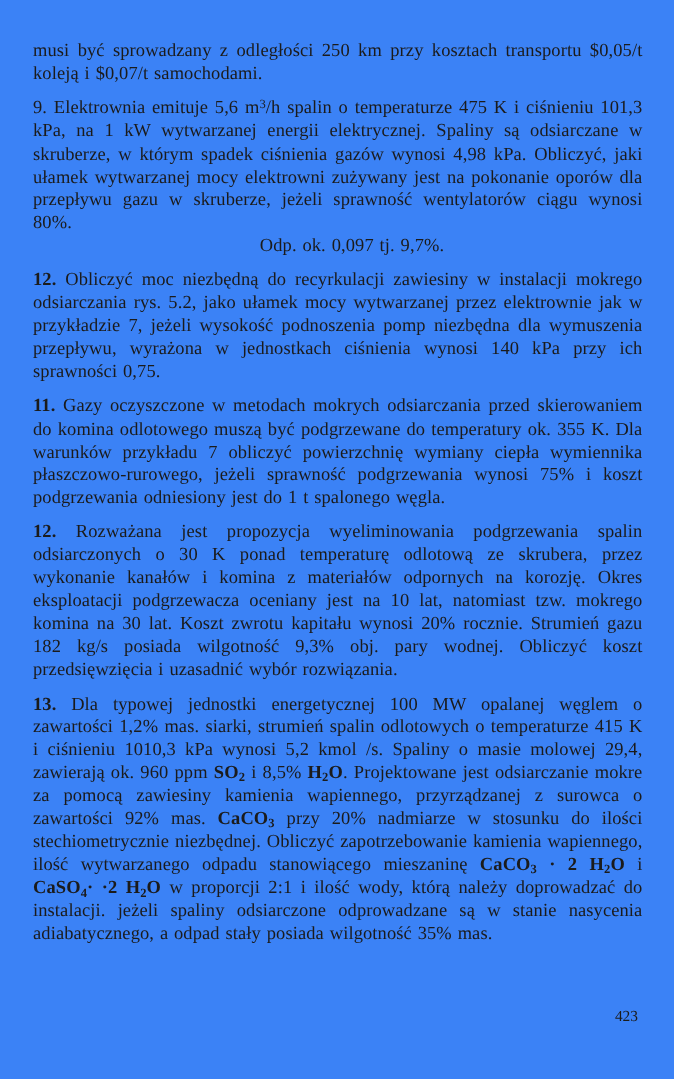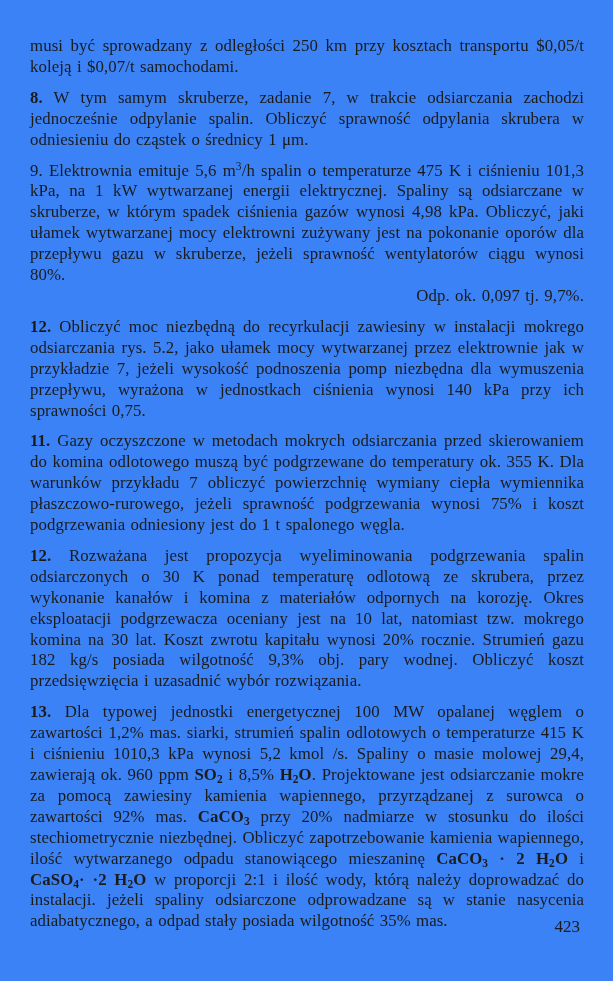--- a/index.html
+++ b/index.html
@@ -31,44 +31,43 @@
     text-align: justify;
     font-size: 16.8px;
     line-height: 20.9px;
     letter-spacing: 0.1px;
     word-spacing: 1px;
   }
   p.para:first-child { margin-top: 0; }
   p.para.tight { margin-top: 0; }
   p.para.indent {
     text-indent: 26px;
-    text-align: right;
+    text-align: center;
   }
   .bold { font-weight: bold; }
   sub, sup {
     line-height: 0;
     font-size: 0.68em;
   }
   sub { vertical-align: baseline; position: relative; top: 0.28em; }
   sup { vertical-align: baseline; position: relative; top: -0.45em; }
   .page-number {
     position: absolute;
     top: 917px;
     right: 33px;
-    font-size: 17px;
+    font-size: 14px;
     color: #1b1b1b;
   }
 </style>
 </head>
 <body>
 
 <div class="book-page">
   <div class="content">
       <p class="para"><span>musi być sprowadzany z odległości 250 km przy kosztach transportu $0,05/t koleją i $0,07/t samochodami.</span></p>
-      <p class="para"><span class="bold">8.</span><span> W tym samym skruberze, zadanie 7, w trakcie odsiarczania zachodzi jednocześnie odpylanie spalin. Obliczyć sprawność odpylania skrubera w odniesieniu do cząstek o średnicy 1 μm.</span></p>
       <p class="para"><span>9. Elektrownia emituje 5,6 m</span><sup>3</sup><span>/h spalin o temperaturze 475 K i ciśnieniu 101,3 kPa, na 1 kW wytwarzanej energii elektrycznej. Spaliny są odsiarczane w skruberze, w którym spadek ciśnienia gazów wynosi 4,98 kPa. Obliczyć, jaki ułamek wytwarzanej mocy elektrowni zużywany jest na pokonanie oporów dla przepływu gazu w skruberze, jeżeli sprawność wentylatorów ciągu wynosi 80%.</span></p>
       <p class="para tight indent"><span>Odp. ok. 0,097 tj. 9,7%.</span></p>
       <p class="para"><span class="bold">12.</span><span> Obliczyć moc niezbędną do recyrkulacji zawiesiny w instalacji mokrego odsiarczania rys. 5.2, jako ułamek mocy wytwarzanej przez elektrownie jak w przykładzie 7, jeżeli wysokość podnoszenia pomp niezbędna dla wymuszenia przepływu, wyrażona w jednostkach ciśnienia wynosi 140 kPa przy ich sprawności 0,75.</span></p>
       <p class="para"><span class="bold">11.</span><span> Gazy oczyszczone w metodach mokrych odsiarczania przed skierowaniem do komina odlotowego muszą być podgrzewane do temperatury ok. 355 K. Dla warunków przykładu 7 obliczyć powierzchnię wymiany ciepła wymiennika płaszczowo-rurowego, jeżeli sprawność podgrzewania wynosi 75% i koszt podgrzewania odniesiony jest do 1 t spalonego węgla.</span></p>
       <p class="para"><span class="bold">12.</span><span> Rozważana jest propozycja wyeliminowania podgrzewania spalin odsiarczonych o 30 K ponad temperaturę odlotową ze skrubera, przez wykonanie kanałów i komina z materiałów odpornych na korozję. Okres eksploatacji podgrzewacza oceniany jest na 10 lat, natomiast tzw. mokrego komina na 30 lat. Koszt zwrotu kapitału wynosi 20% rocznie. Strumień gazu 182 kg/s posiada wilgotność 9,3% obj. pary wodnej. Obliczyć koszt przedsięwzięcia i uzasadnić wybór rozwiązania.</span></p>
       <p class="para"><span class="bold">13.</span><span> Dla typowej jednostki energetycznej 100 MW opalanej węglem o zawartości 1,2% mas. siarki, strumień spalin odlotowych o temperaturze 415 K i ciśnieniu 1010,3 kPa wynosi 5,2 kmol /s. Spaliny o masie molowej 29,4, zawierają ok. 960 ppm </span><span class="bold">SO</span><sub class="bold">2</sub><span> i 8,5% </span><span class="bold">H</span><sub class="bold">2</sub><span class="bold">O</span><span>. Projektowane jest odsiarczanie mokre za pomocą zawiesiny kamienia wapiennego, przyrządzanej z surowca o zawartości 92% mas. </span><span class="bold">CaCO</span><sub class="bold">3</sub><span> przy 20% nadmiarze w stosunku do ilości stechiometrycznie niezbędnej. Obliczyć zapotrzebowanie kamienia wapiennego, ilość wytwarzanego odpadu stanowiącego mieszaninę </span><span class="bold">CaCO</span><sub class="bold">3</sub><span class="bold"> · 2 H</span><sub class="bold">2</sub><span class="bold">O</span><span> i </span><span class="bold">CaSO</span><sub class="bold">4</sub><span class="bold">· ·2 H</span><sub class="bold">2</sub><span class="bold">O</span><span> w proporcji 2:1 i ilość wody, którą należy doprowadzać do instalacji. jeżeli spaliny odsiarczone odprowadzane są w stanie nasycenia adiabatycznego, a odpad stały posiada wilgotność 35% mas.</span></p>
     </div>
   <div class="page-number">423</div>
 </div>
 

